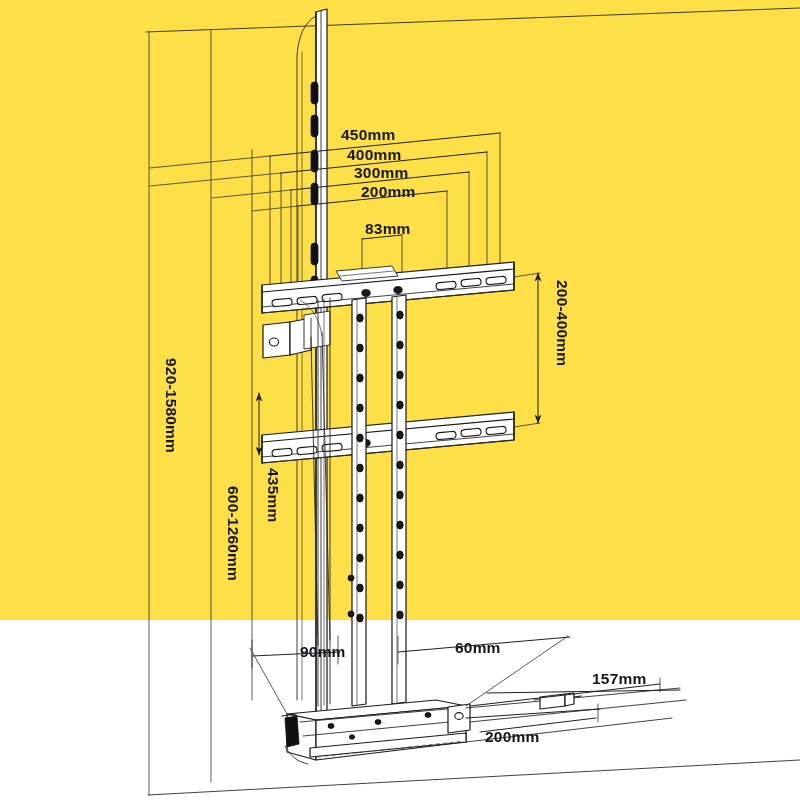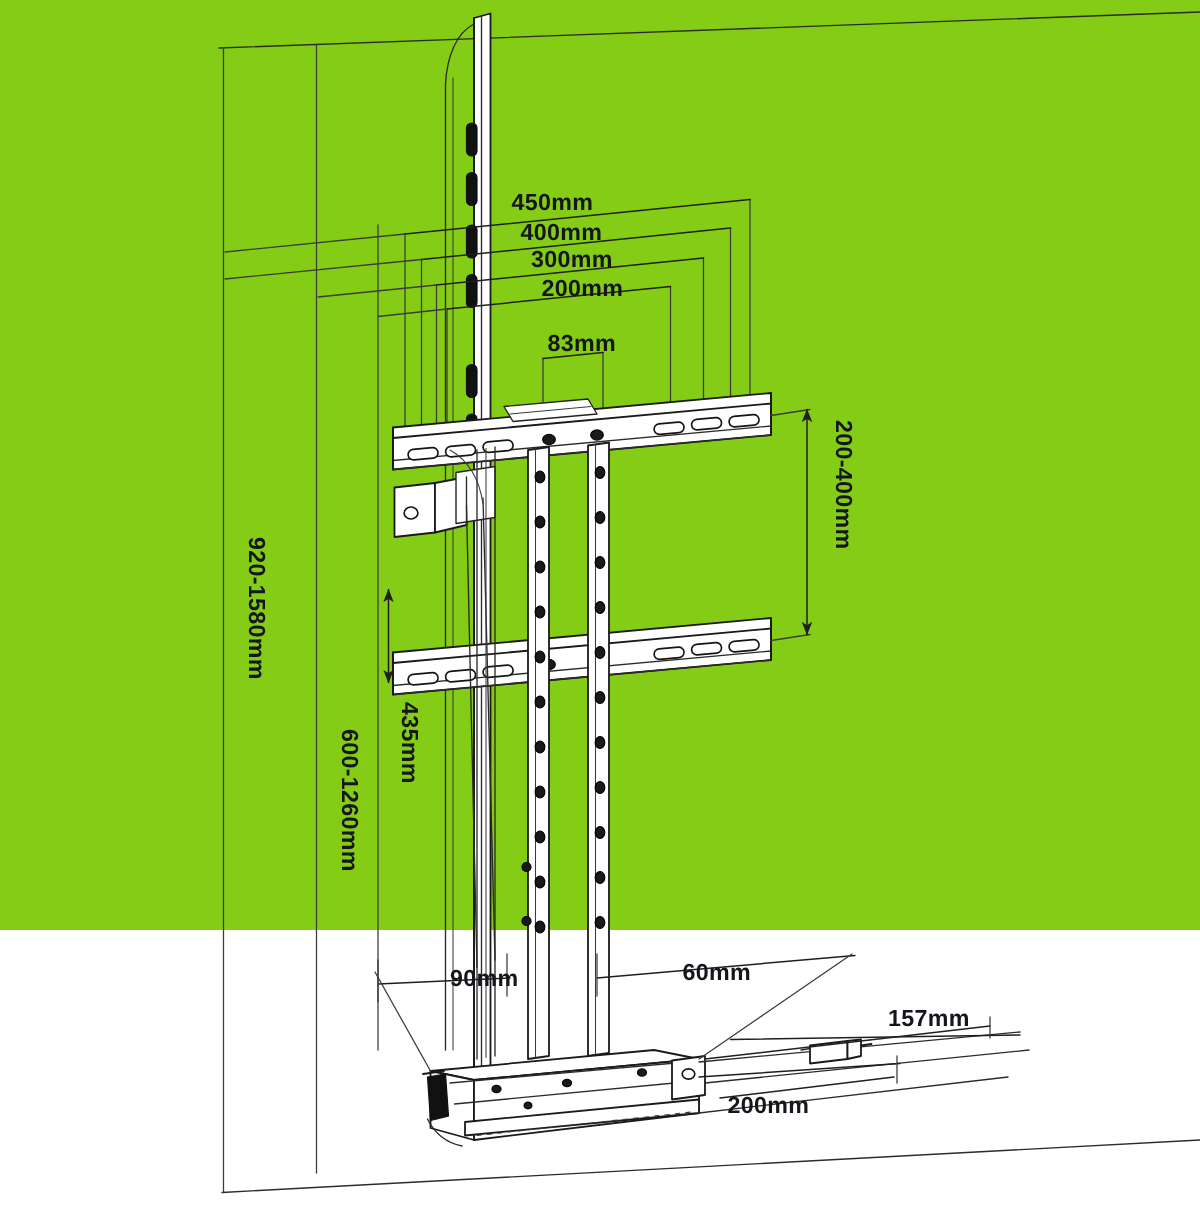--- a/index.html
+++ b/index.html
@@ -10,21 +10,21 @@
   body {
     width: 800px;
     height: 808px;
     font-family: "Liberation Sans", sans-serif;
     overflow: hidden;
   }
   #drawing-root {
     position: relative;
     width: 800px;
     height: 620px;
-    background: #84cc16;
+    background: #fde047;
   }
   svg#tech-drawing {
     display: block;
     width: 800px;
     height: 808px;
   }
   .ln {
     fill: none;
     stroke: #1a1a1a;
     stroke-width: 1.25;

